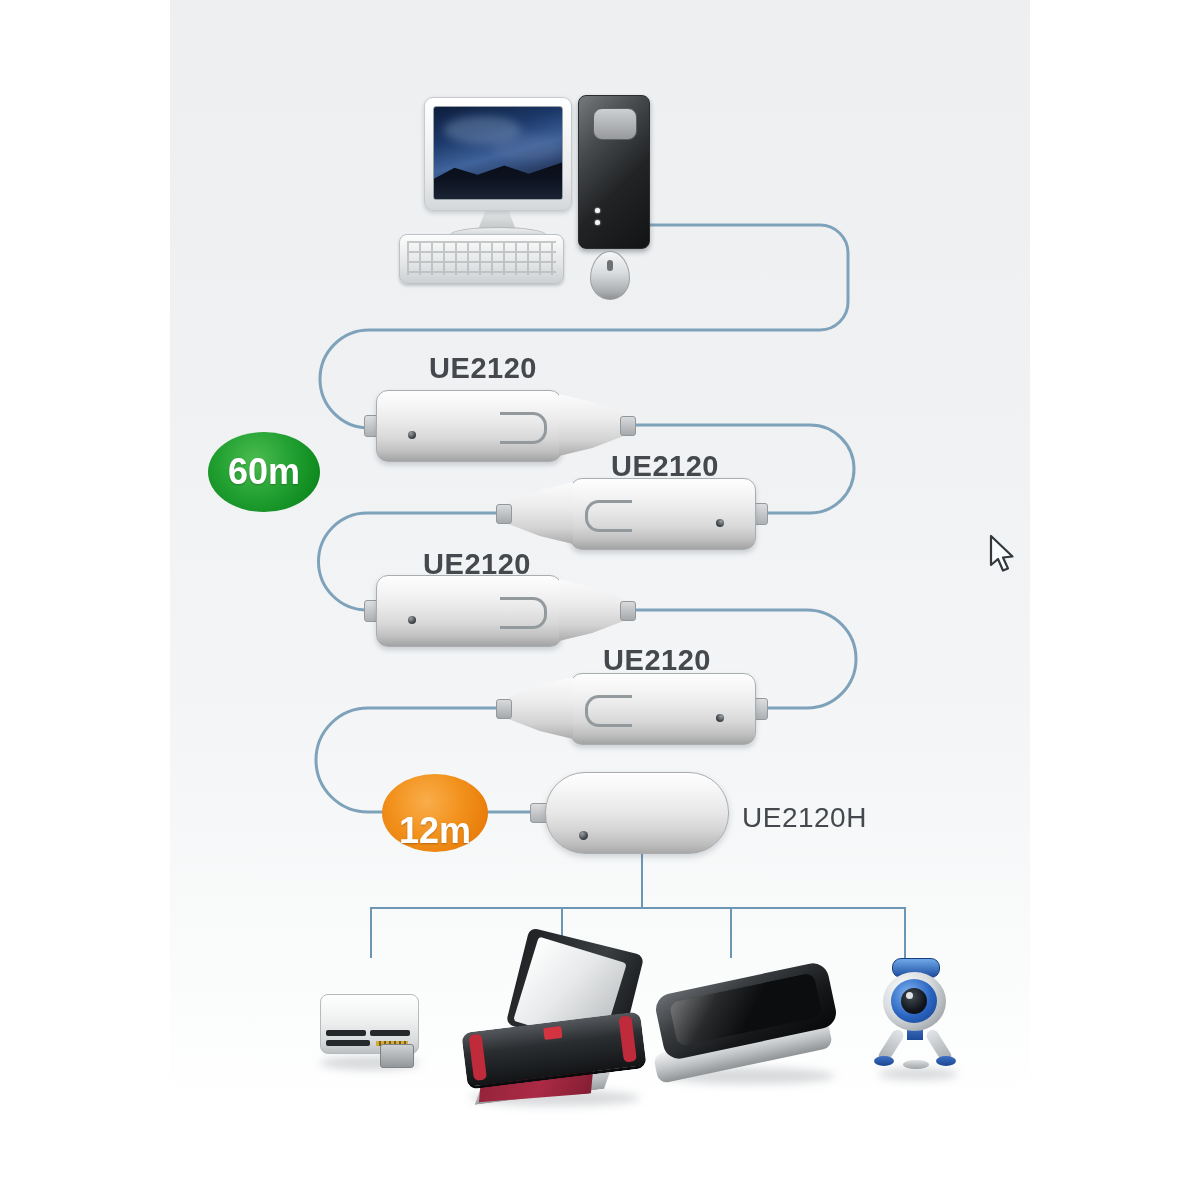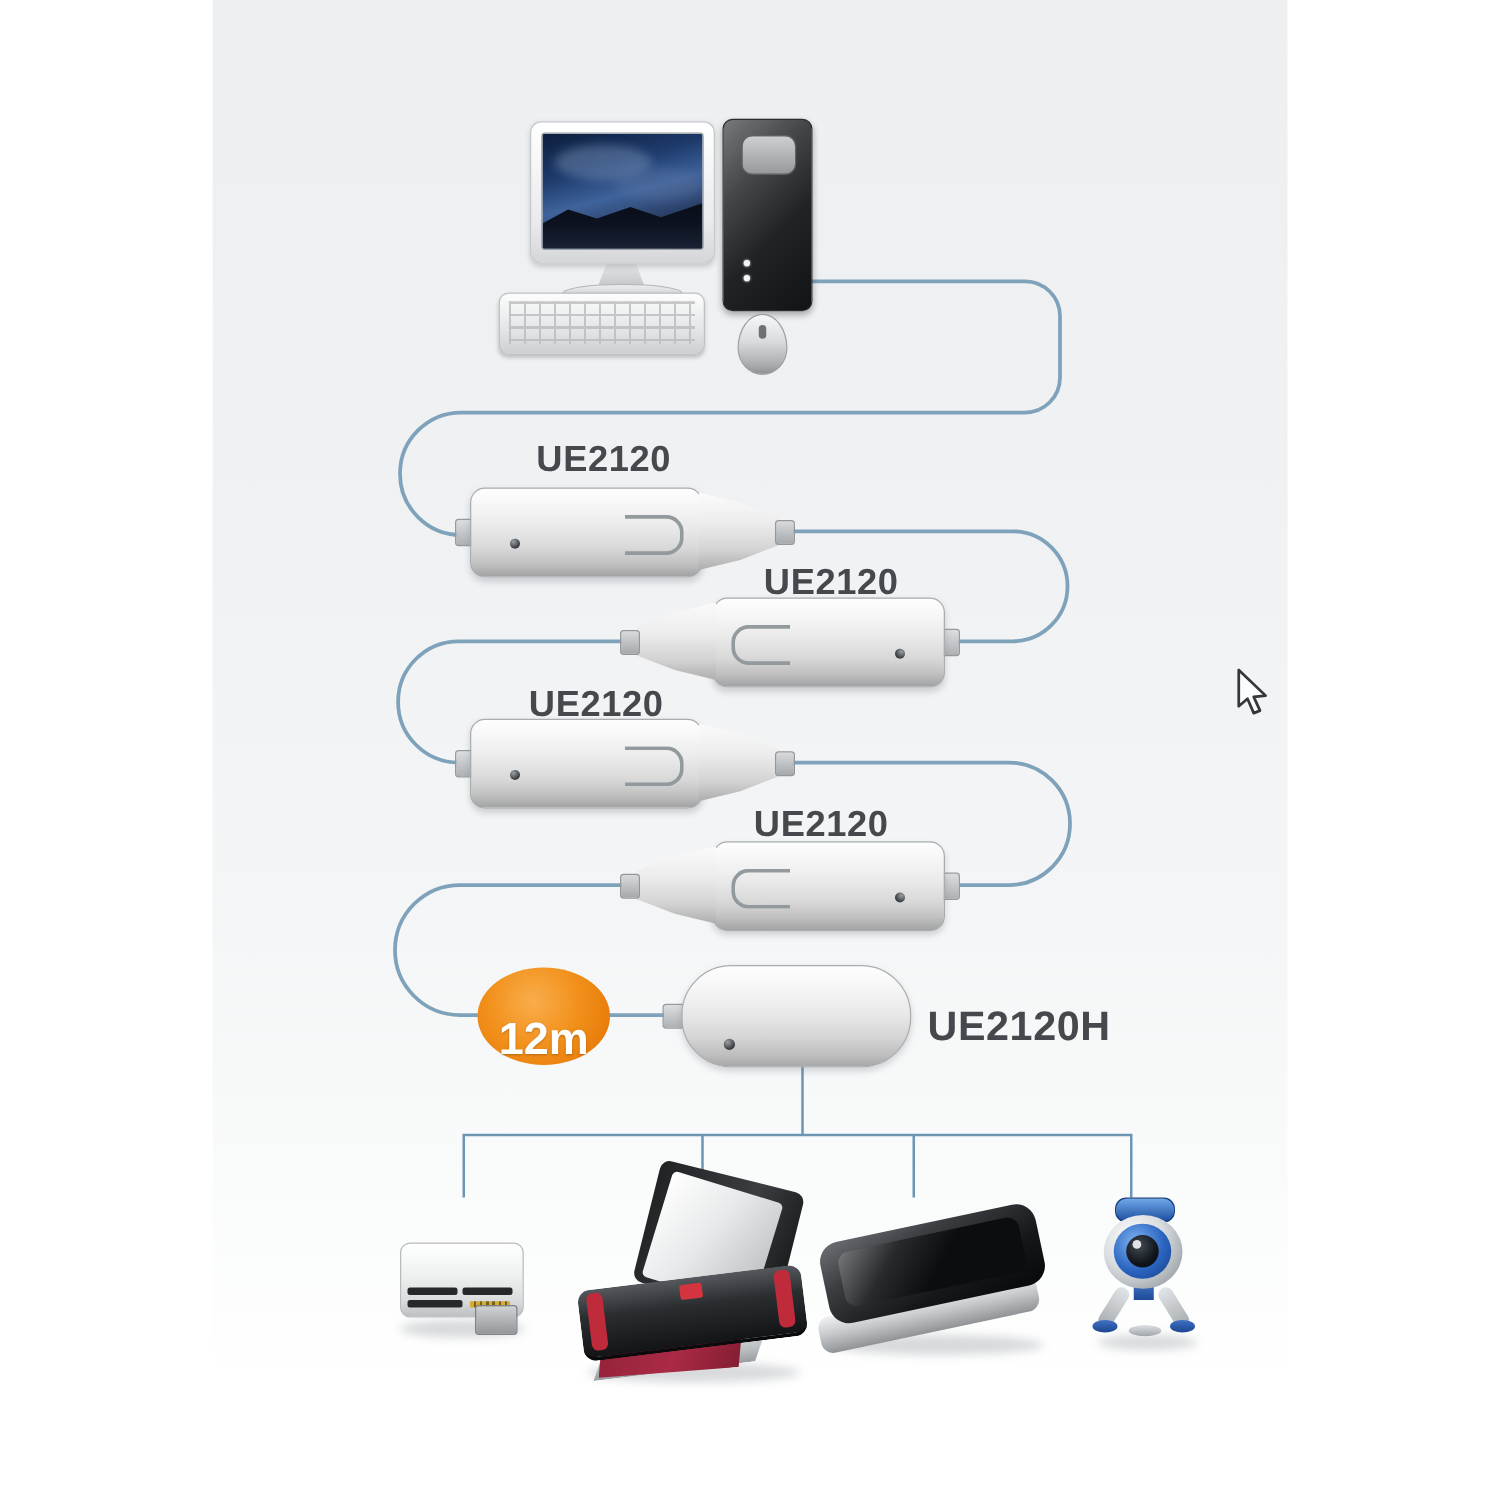--- a/index.html
+++ b/index.html
@@ -4,21 +4,21 @@
 <style>
   html,body{margin:0;padding:0;background:#ffffff;width:1200px;height:1200px;overflow:hidden;}
   #canvas{position:relative;width:1200px;height:1200px;background:#ffffff;font-family:"Liberation Sans",sans-serif;}
   .panel{position:absolute;left:170px;top:0;width:860px;height:1105px;
          background:linear-gradient(180deg,#edeff1 0%,#eff1f3 35%,#f3f5f6 65%,#fbfcfc 90%,#ffffff 100%);}
   svg.wires{position:absolute;left:0;top:0;z-index:2;}
 
   
   .model-label{position:absolute;z-index:6;width:210px;text-align:center;font-size:29px;font-weight:bold;
                color:#45494d;letter-spacing:.5px;}
-  .hub-label{position:absolute;z-index:6;font-size:33px;font-weight:bold;color:#45494d;letter-spacing:.5px;}
+  .hub-label{position:absolute;z-index:6;font-size:28px;font-weight:normal;color:#45494d;letter-spacing:.5px;}
   .badge{position:absolute;z-index:7;border-radius:50%;display:flex;align-items:center;justify-content:center;
          color:#fff;font-weight:bold;font-size:36px;text-shadow:0 1px 2px rgba(0,0,0,.25);}
   .badge-green{background:radial-gradient(circle at 42% 35%,#4cbc4e 0%,#22a032 45%,#0f8a1e 78%,#0a7518 100%);}
   .badge-orange{background:radial-gradient(circle at 42% 35%,#f9ad4b 0%,#f2911c 45%,#e87c0a 80%,#db7005 100%);align-items:flex-end;}
 
   
   .extender{position:absolute;width:270px;height:74px;z-index:5;}
   .extender.flip{transform:scaleX(-1);}
   .ext-stub{position:absolute;left:0;top:27px;width:15px;height:20px;border-radius:3px;
             background:linear-gradient(180deg,#dcdee0,#aeb1b4);border:1px solid #969a9d;}
@@ -209,20 +209,23 @@
   <div class="model-label" style="left:552px;top:644px;">UE2120</div>
   <div class="extender flip" style="left:498px;top:671px;">
     <div class="ext-stub"></div>
       <div class="ext-body"></div>
       <div class="ext-nose"></div>
     <div class="ext-tip"></div>
       <div class="ext-clip"></div>
       <div class="ext-dot"></div>
   </div>
 
+  <div class="badge badge-green" style="left:208px;top:432px;width:112px;height:80px;">
+    <span>60m</span>
+  </div>
   <div class="badge badge-orange" style="left:382px;top:774px;width:106px;height:78px;">
     <span>12m</span>
   </div>
 
   <div class="hub-stub"></div>
   <div class="hub">
     <div class="hub-dot"></div>
   </div>
   <div class="hub-label" style="left:742px;top:802px;">UE2120H</div>
 

